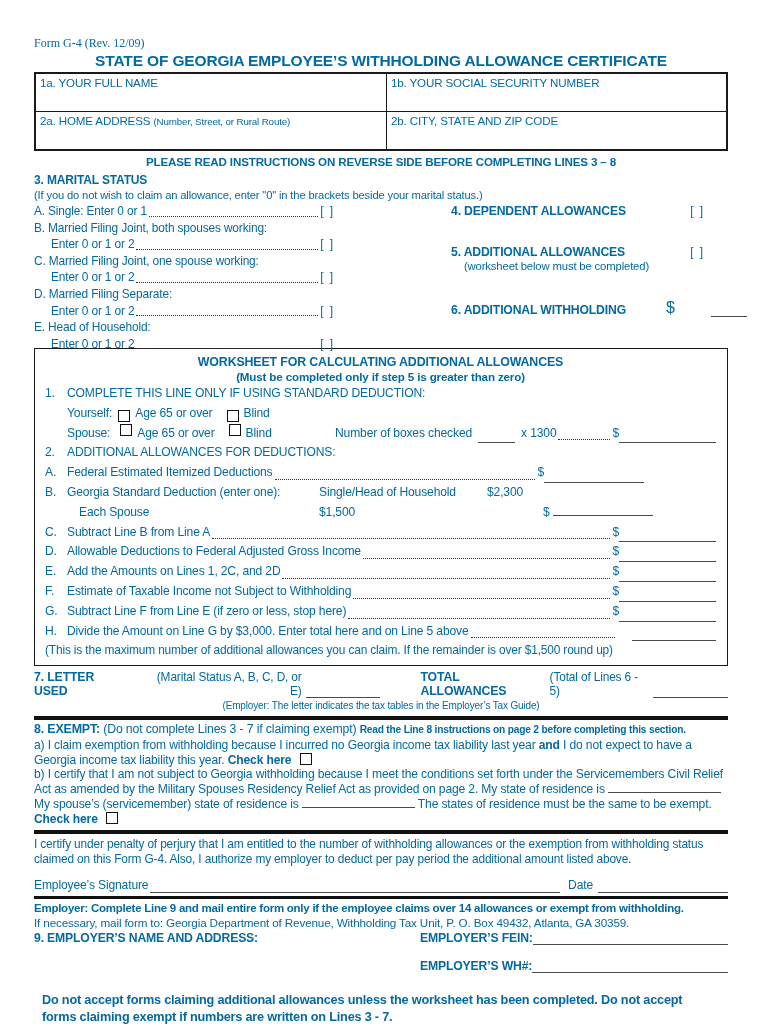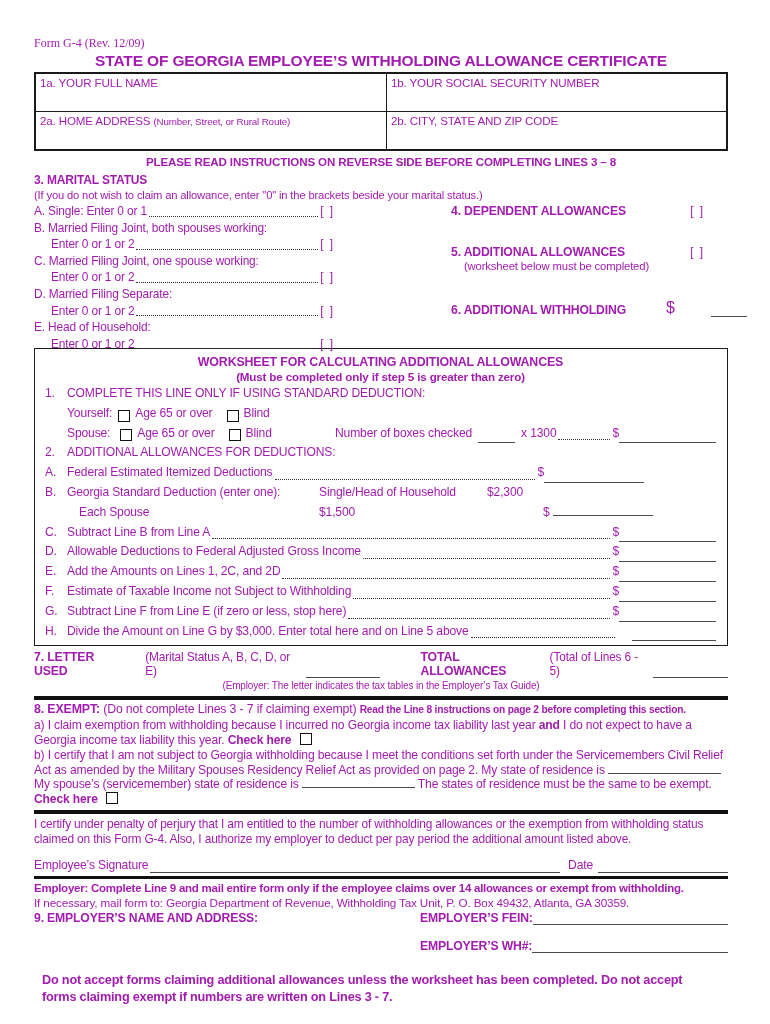--- a/index.html
+++ b/index.html
@@ -1,17 +1,17 @@
 <!DOCTYPE html>
 <html><head>
 <meta charset="utf-8">
 <style>
   html,body{margin:0;padding:0;background:#fff;}
   .sheet{width:770px;height:1024px;background:#ffffff;position:relative;overflow:hidden;
-         font-family:"Liberation Sans",sans-serif;color:#a21caf;letter-spacing:-0.15px;border-radius:26px;}
+         font-family:"Liberation Sans",sans-serif;color:#0369a1;letter-spacing:-0.15px;border-radius:26px;}
   .content{position:absolute;left:34px;top:36px;width:694px;}
   .formnum{font-family:"Liberation Serif",serif;font-size:12px;letter-spacing:0;}
   .title{text-align:center;font-weight:bold;font-size:15.5px;margin-top:1px;}
   
   .idtable{border:2px solid #1a1a1a;display:grid;grid-template-columns:351px 1fr;margin-top:2px;}
   .idcell{height:33px;padding:2px 4px;font-size:11.6px;}
   .idcell.l{border-right:1.5px solid #1a1a1a;}
   .idcell.t{border-bottom:1.5px solid #1a1a1a;}
   .small{font-size:9.8px;}
   .banner{text-align:center;font-weight:bold;font-size:11.6px;margin-top:4px;}
@@ -170,21 +170,21 @@
         <span class="ind"></span>
         <span>Yourself:</span>
         <span class="cb"></span>
         <span>Age 65 or over</span>
         <span class="cb" style="margin-left:14px;"></span>
         <span>Blind</span>
       </div>
 
       <div class="ws-row">
         <span class="ind"></span>
-        <span style="width:268px;display:flex;align-items:flex-end;flex:none;">
+        <span style="width:268px;display:flex;flex:none;">
           <span>Spouse:</span>
           <span class="cb" style="margin-left:10px;"></span>
           <span>Age 65 or over</span>
           <span class="cb" style="margin-left:14px;"></span>
           <span>Blind</span>
         </span>
         <span>Number of boxes checked</span>
         <span class="fill" style="width:37px;margin:0 6px;"></span>
         <span>x 1300</span>
         <span class="leader" style="flex:none;width:52px;"></span>
@@ -254,26 +254,29 @@
         <span>$</span>
         <span class="fill" style="width:97px;"></span>
       </div>
       <div class="ws-row">
         <span class="ws-num">H.</span>
         <span>Divide the Amount on Line G by $3,000. Enter total here and on Line 5 above </span>
         <span class="leader"></span>
         <span class="fill" style="width:84px;margin-left:15px;"></span>
       </div>
 
+      <div class="ws-row">
+        <span style="font-size:11.9px;">(This is the maximum number of additional allowances you can claim. If the remainder is over $1,500 round up)</span>
+      </div>
     </div>
 
     <div class="sec7">
       <div class="row7">
         <span class="b7">7. LETTER USED</span>
-        <span style="margin-left:16px;">(Marital Status A, B, C, D, or E)</span>
+        <span style="margin-left:16px;text-align:right;">(Marital Status A, B, C, D, or E)</span>
         <span class="fill" style="width:76px;margin-left:4px;"></span>
         <span style="width:41px;"></span>
         <span class="b7">TOTAL ALLOWANCES</span>
         <span style="margin-left:4px;">(Total of Lines 6 - 5)</span>
         <span class="fill" style="width:76px;margin-left:4px;"></span>
       </div>
       <div class="sec7note">(Employer: The letter indicates the tax tables in the Employer’s Tax Guide)</div>
     </div>
 
     <div class="thick"></div>

